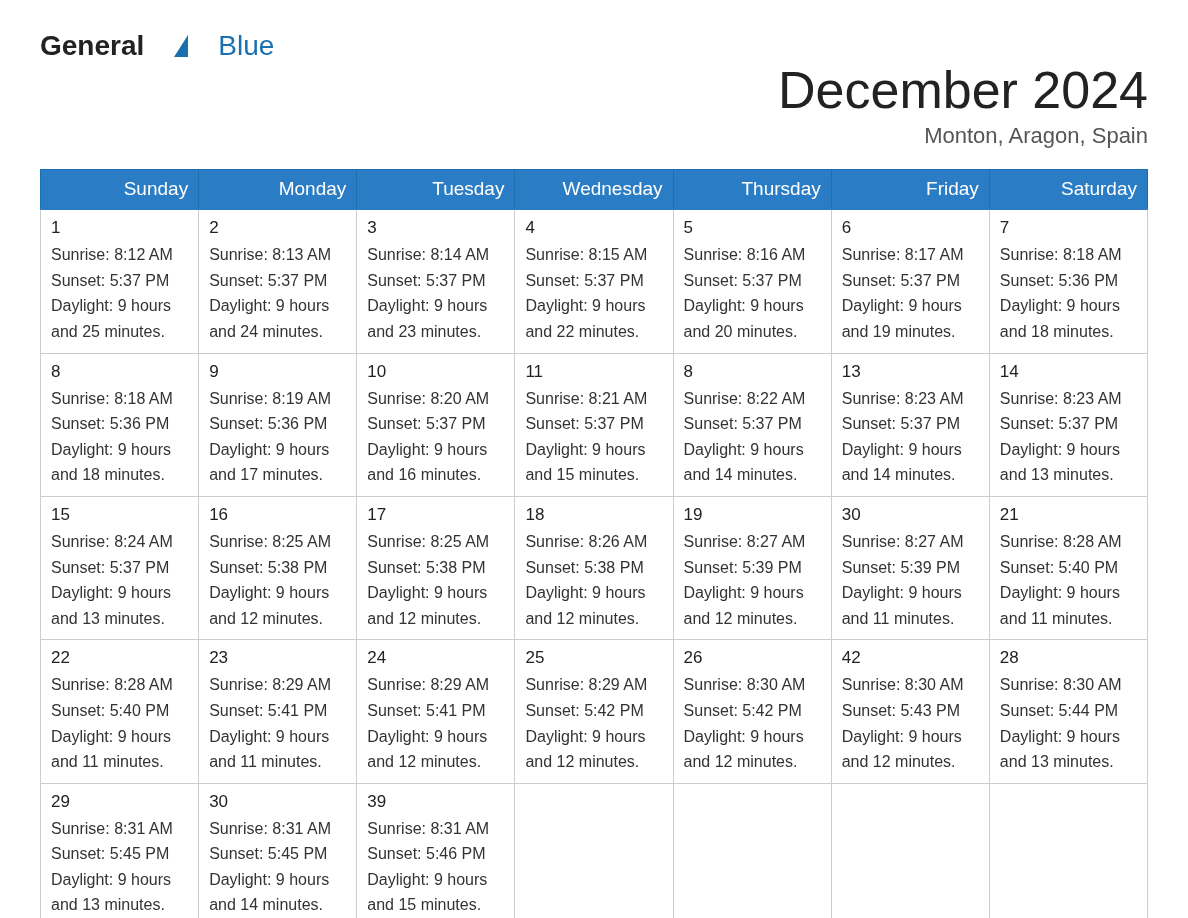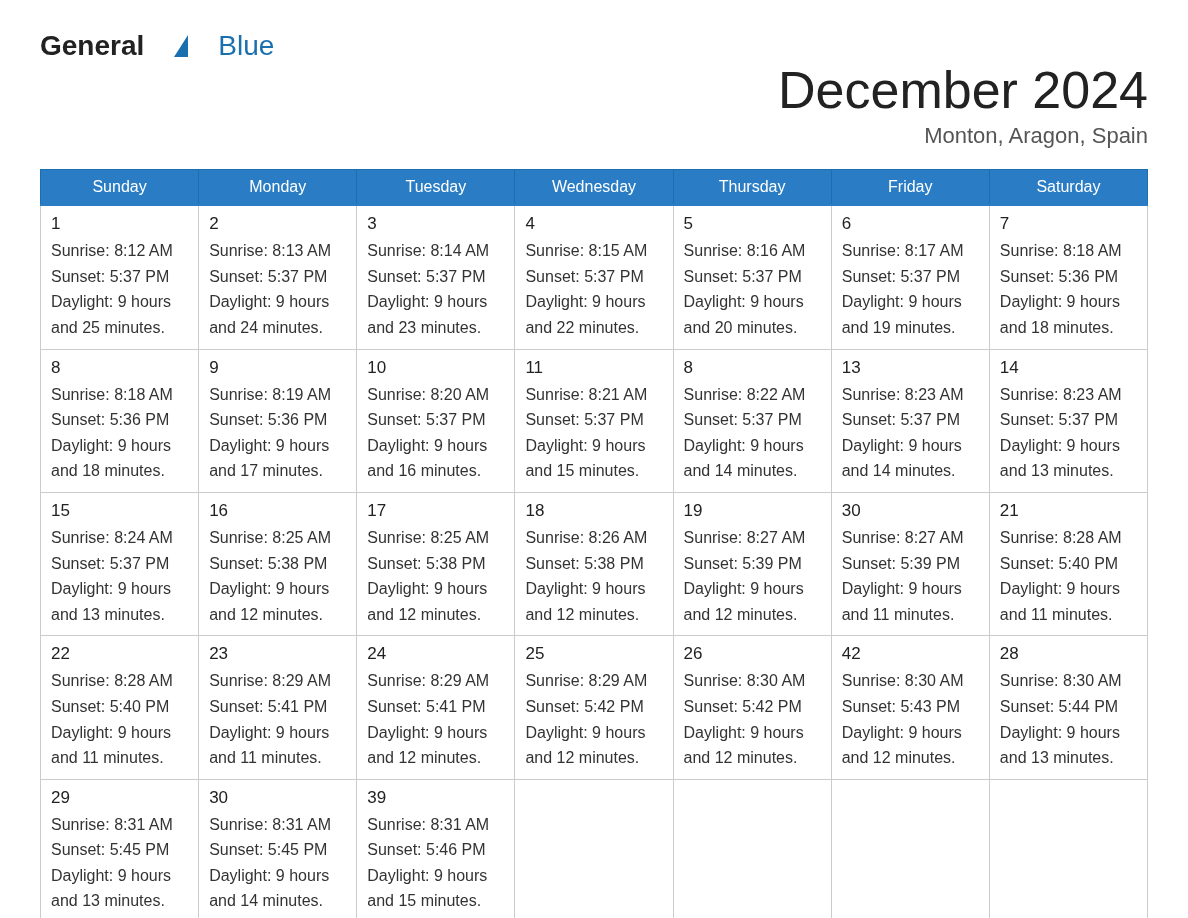--- a/index.html
+++ b/index.html
@@ -63,24 +63,24 @@
       margin-top: 4px;
     }
     .calendar {
       width: 100%;
       border-collapse: collapse;
       border: 1px solid #aaa;
     }
     .calendar th {
       background-color: #2a7dc4;
       color: #fff;
-      font-size: 16px;
+      font-size: 19px;
       font-weight: normal;
       padding: 8px 10px;
-      text-align: center;
+      text-align: right;
       border: 1px solid #1a6faf;
     }
     .calendar td {
       vertical-align: top;
       padding: 8px 10px;
       border: 1px solid #ccc;
       font-size: 13px;
       width: 14.28%;
       min-height: 100px;
       background: #fff;

